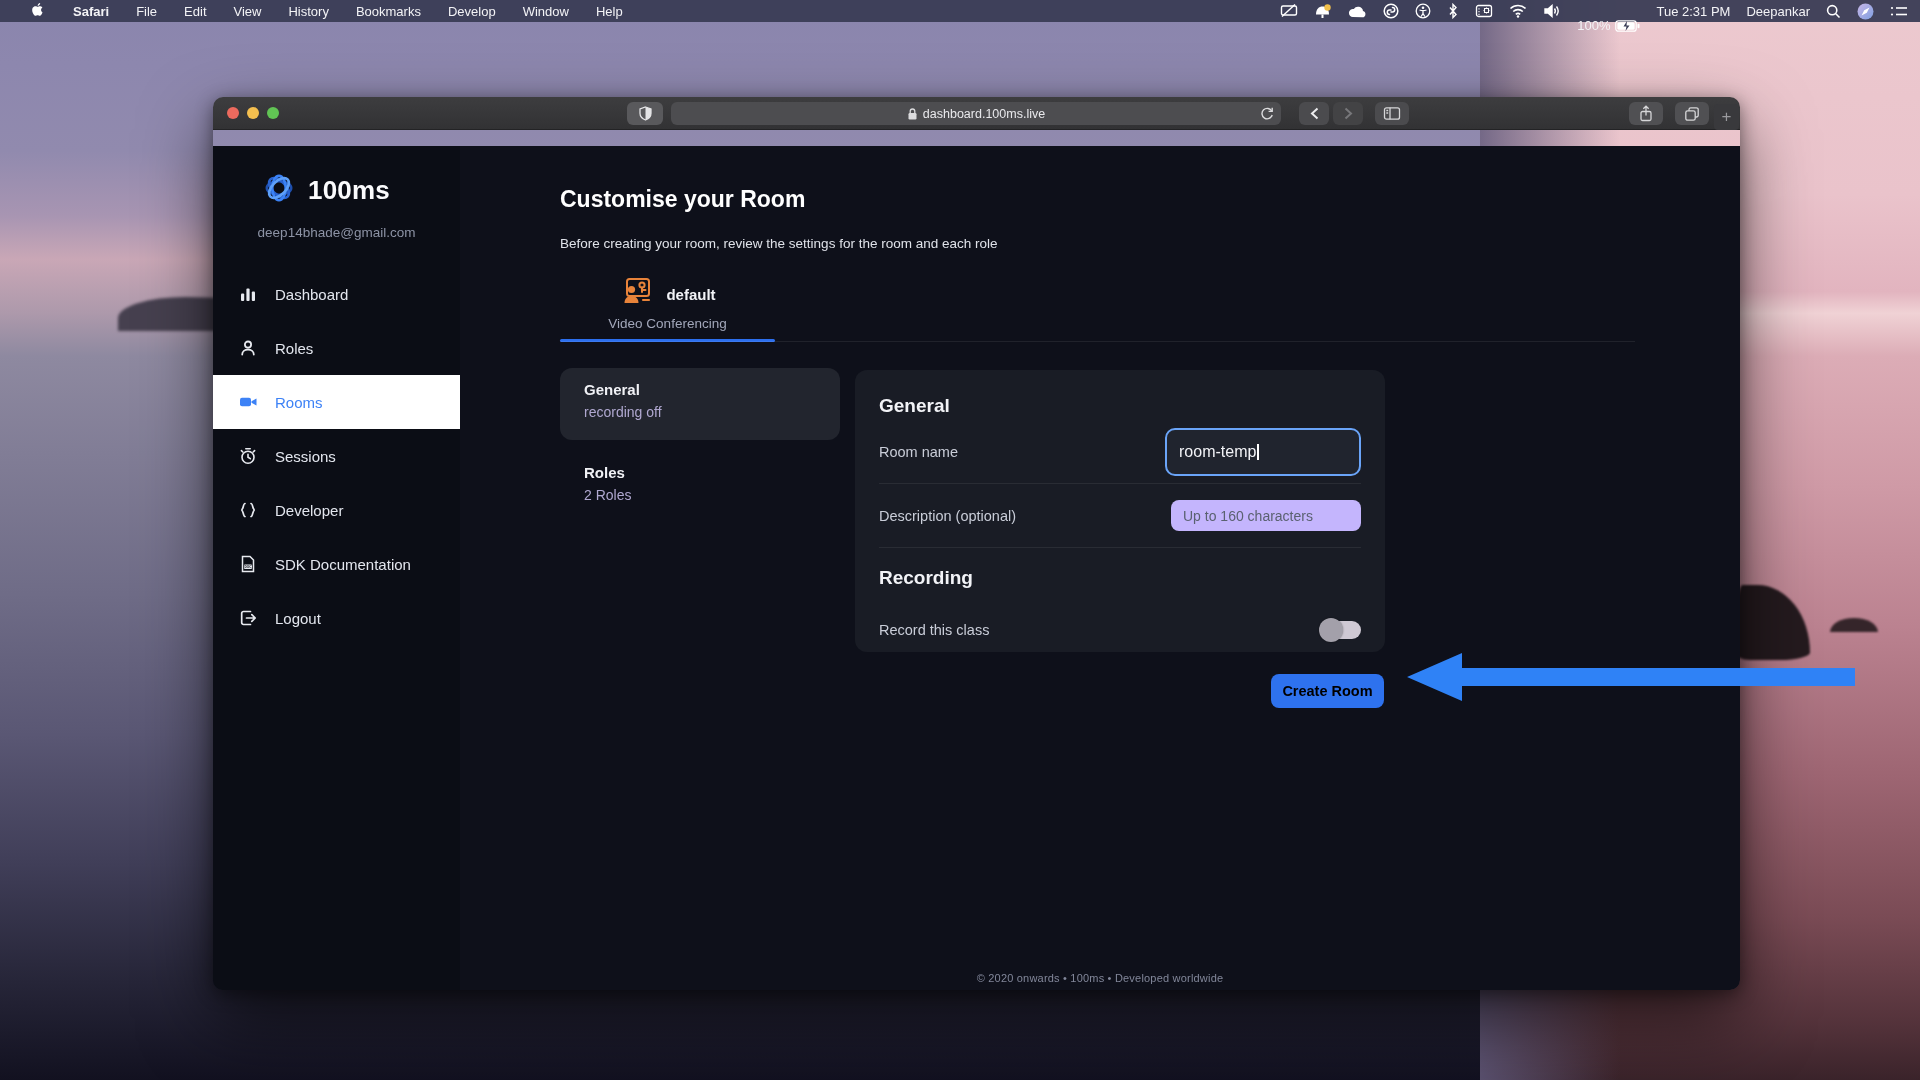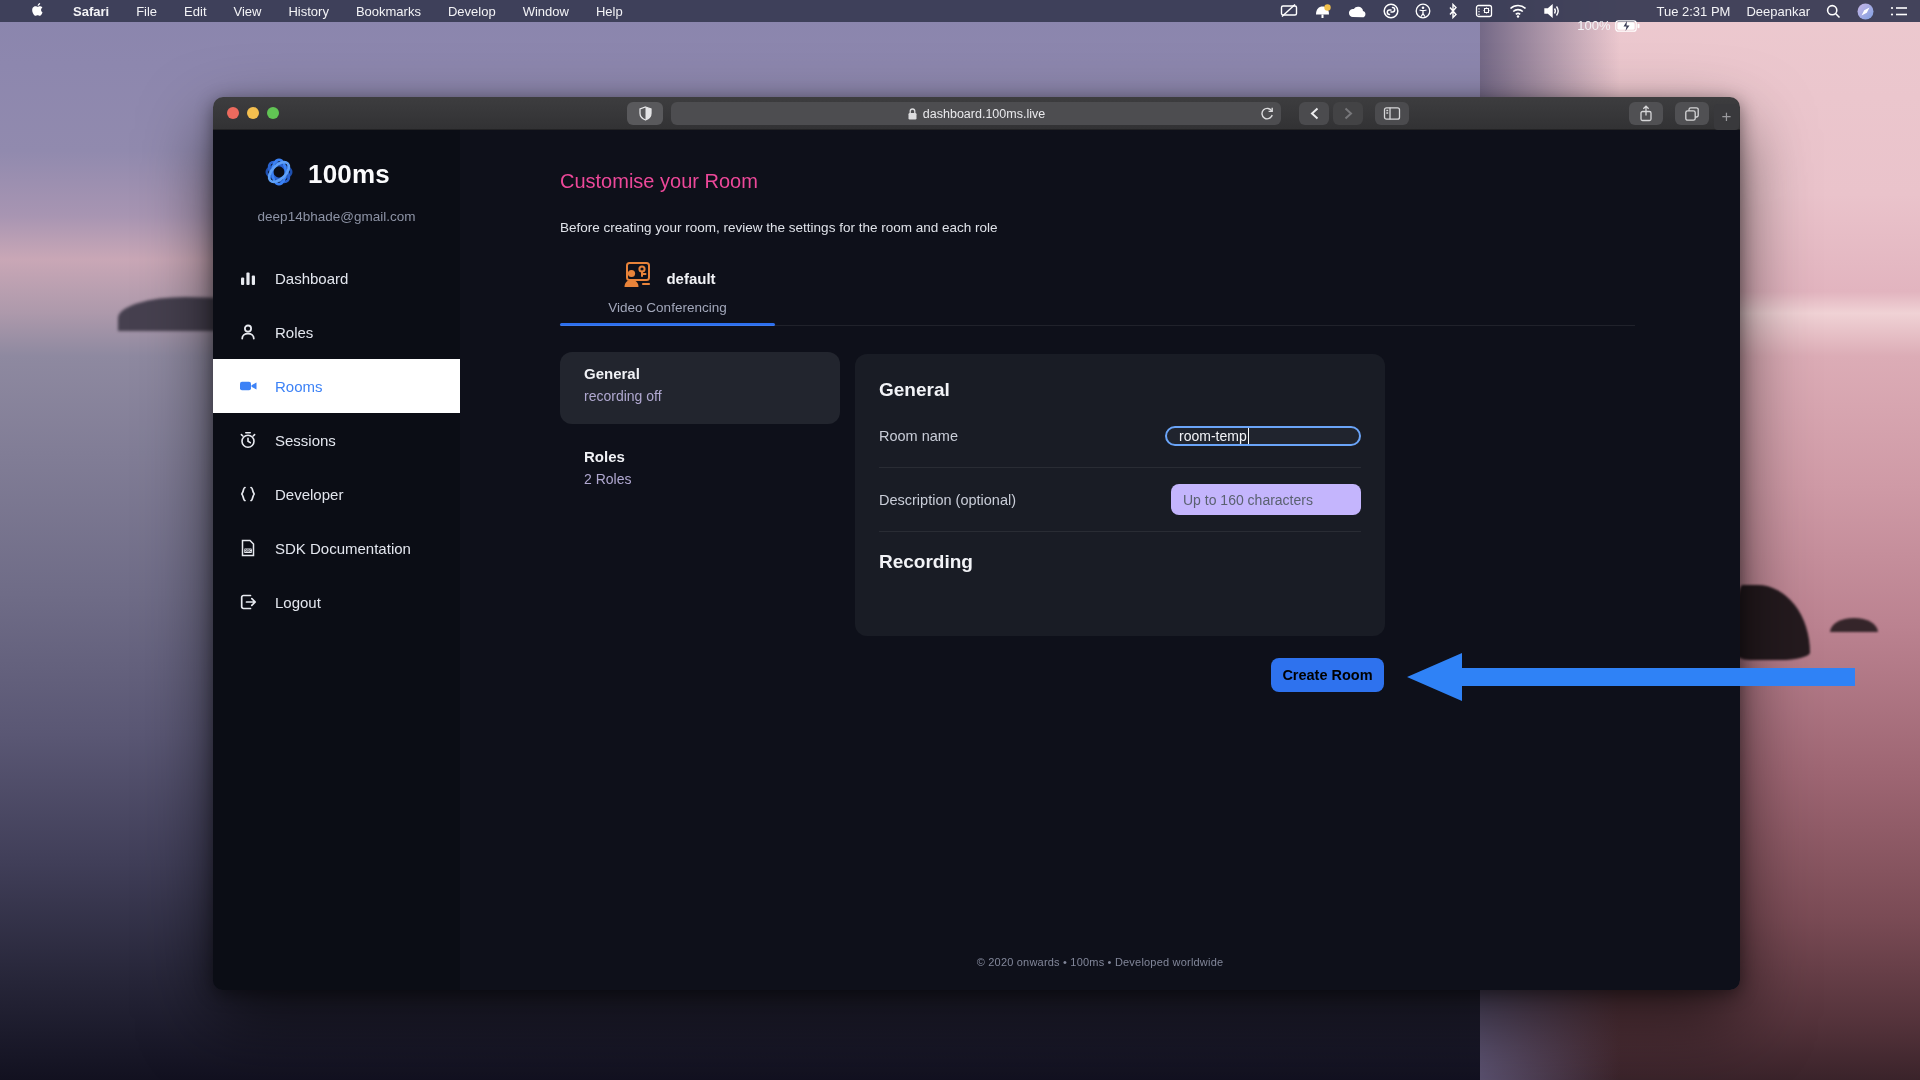--- a/index.html
+++ b/index.html
@@ -32,21 +32,21 @@
   .mb-app{font-weight:700;}
   .mb-right{margin-left:auto;display:flex;align-items:center;gap:16px;padding-right:12px;}
   .mb-icon{display:flex;align-items:center;}
   .mb-icon svg{display:block;}
   .mb-time,.mb-user{font-size:13px;}
   .mb-batt{display:flex;align-items:center;gap:5px;margin-top:29px;}
 
   
   .window{position:absolute;left:213px;top:97px;width:1527px;height:893px;
       border-radius:10px;overflow:hidden;box-shadow:0 30px 70px rgba(0,0,0,.6),0 4px 18px rgba(0,0,0,.45);
-      display:flex;flex-direction:column;z-index:10;}
+      display:flex;flex-direction:column;z-index:10;gap:16px;}
   .titlebar{position:relative;height:33px;flex:none;
       background:linear-gradient(180deg,#3d3d3f,#323234);
       border-bottom:1px solid #232325;display:flex;align-items:center;}
   .lights{position:absolute;left:14px;top:10px;display:flex;gap:8px;}
   .light{width:12px;height:12px;border-radius:50%;}
   .light.close{background:#ec6a5e;}
   .light.min{background:#f4bf4f;}
   .light.zoom{background:#61c454;}
   .tb-btn{position:absolute;height:23px;border-radius:6px;display:flex;align-items:center;
       justify-content:center;background:#505053;}
@@ -72,21 +72,21 @@
   .brand-name{font-size:26px;font-weight:700;color:#fbfbfd;letter-spacing:.2px;}
   .email{position:absolute;left:0;top:79px;width:100%;text-align:center;
       color:#8d93a5;font-size:13.5px;}
   .nav{position:absolute;left:0;top:121px;width:100%;}
   .nav-item{height:54px;display:flex;align-items:center;gap:17px;padding-left:25px;
       font-size:15px;color:#e3e6ee;cursor:default;}
   .nav-item .nico{width:20px;display:flex;justify-content:center;}
   .nav-item.active{background:#ffffff;color:#3d82f6;}
 
   .main{flex:1;position:relative;color:#eef0f5;}
-  .h1{position:absolute;left:100px;top:40px;font-size:20px;font-weight:400;color:#ec4899;}
+  .h1{position:absolute;left:100px;top:40px;font-size:23px;font-weight:700;color:#ffffff;}
   .sub{position:absolute;left:100px;top:90px;font-size:13.5px;color:#dfe2e9;}
   .tab{position:absolute;left:100px;top:128px;width:215px;height:68px;}
   .tab-top{display:flex;align-items:center;justify-content:center;gap:13px;height:40px;}
   .tab-name{font-size:15px;font-weight:700;color:#f2f3f7;}
   .tab-type{text-align:center;font-size:13.5px;color:#a2a7ba;margin-top:2px;}
   .tab-underline{position:absolute;left:0;bottom:0;width:215px;height:3px;background:#2c6fee;border-radius:2px;}
   .tabs-line{position:absolute;left:100px;top:195px;width:1075px;height:1px;background:rgba(255,255,255,.08);}
 
   .settings-list{position:absolute;left:100px;top:222px;width:295px;}
   .s-card{width:280px;height:72px;background:#22252e;border-radius:12px;padding:13px 24px;}
@@ -95,23 +95,23 @@
   .s-plain{padding:24px 24px 0 24px;}
 
   .panel{position:absolute;left:395px;top:224px;width:530px;height:282px;
       background:#191c25;border-radius:12px;padding:22px 24px 0 24px;}
   .p-h{font-size:19px;font-weight:700;color:#f2f3f7;height:28px;display:flex;align-items:center;}
   .p-row{height:64px;display:flex;align-items:center;justify-content:space-between;
       border-bottom:1px solid rgba(255,255,255,.07);}
   .p-row.last{border-bottom:none;height:44px;}
   .p-h2{height:60px;display:flex;align-items:center;font-size:19px;font-weight:700;color:#f2f3f7;}
   .p-label{font-size:14.5px;color:#c9cdd8;}
-  .inputbox{width:196px;height:20px;border-radius:10px;background:#20242e;
+  .inputbox{width:196px;height:48px;border-radius:10px;background:#20242e;
       border:2px solid #6aa4f8;display:flex;align-items:center;padding:0 12px;
-      font-size:14px;color:#f2f3f7;}
+      font-size:16px;color:#f2f3f7;}
   .caret{display:inline-block;width:1.5px;height:16px;background:#fff;margin-left:1px;}
   .placeholderbox{width:190px;height:31px;border-radius:8px;background:#c4b5fd;
       display:flex;align-items:center;padding:0 12px;font-size:14px;color:#5a6170;}
   .toggle{position:relative;width:42px;height:24px;}
   .toggle .track{position:absolute;right:0;top:3px;width:34px;height:18px;border-radius:9px;background:#cfc9d4;}
   .toggle .knob{position:absolute;left:0;top:0;width:24px;height:24px;border-radius:50%;
       background:#a3a0aa;box-shadow:0 0 2px rgba(0,0,0,.4);}
 
   .create-btn{position:absolute;left:811px;top:528px;width:113px;height:34px;border-radius:8px;
       background:#2e72ee;color:#000000;font-size:14.5px;font-weight:600;border:none;
@@ -446,20 +446,27 @@
                 <span class="caret"></span>
             </span>
           </div>
           <div class="p-row">
             <span class="p-label">Description (optional)</span>
             <span class="placeholderbox">
               <span>Up to 160 characters</span>
             </span>
           </div>
           <div class="p-h2">Recording</div>
+          <div class="p-row last">
+            <span class="p-label">Record this class</span>
+            <span class="toggle">
+              <span class="track"></span>
+              <span class="knob"></span>
+            </span>
+          </div>
         </div>
 
         <button class="create-btn">Create Room</button>
 
         <div class="footer">© 2020 onwards • 100ms • Developed worldwide</div>
       </div>
     </div>
   </div>
 
   <div class="annot-arrow">

